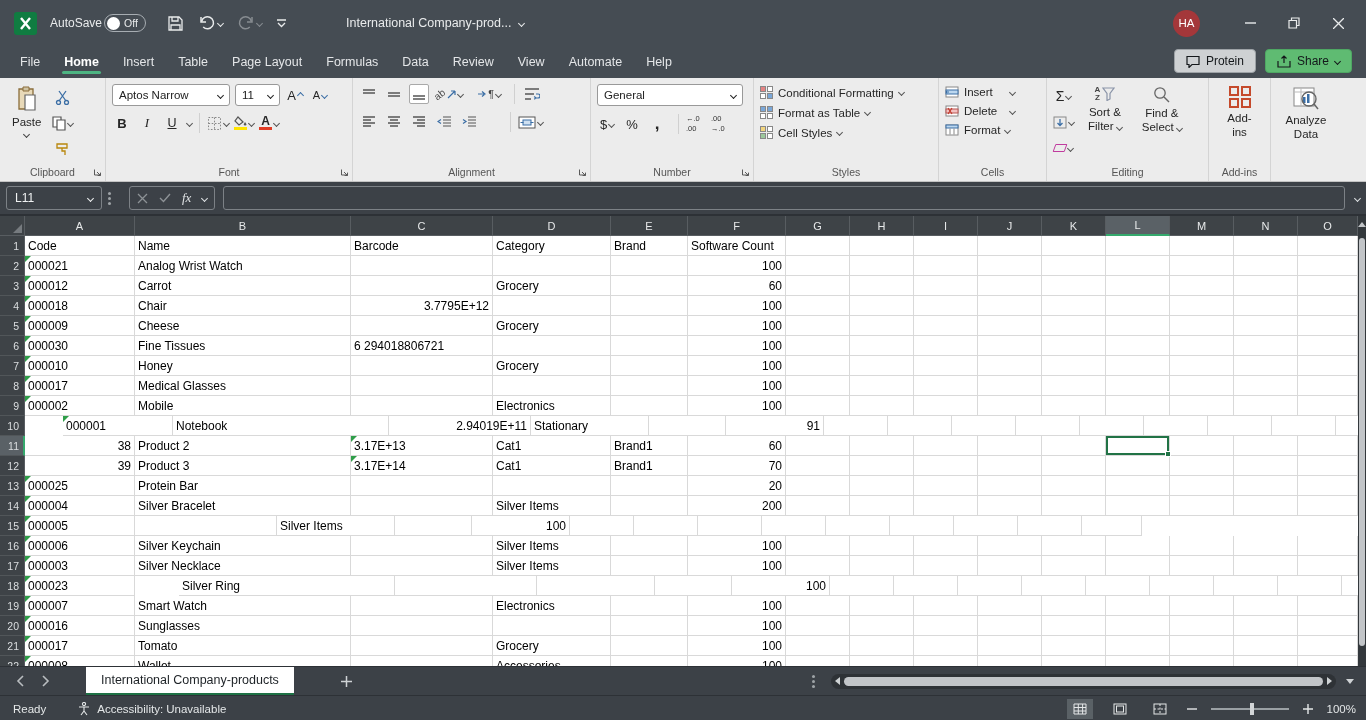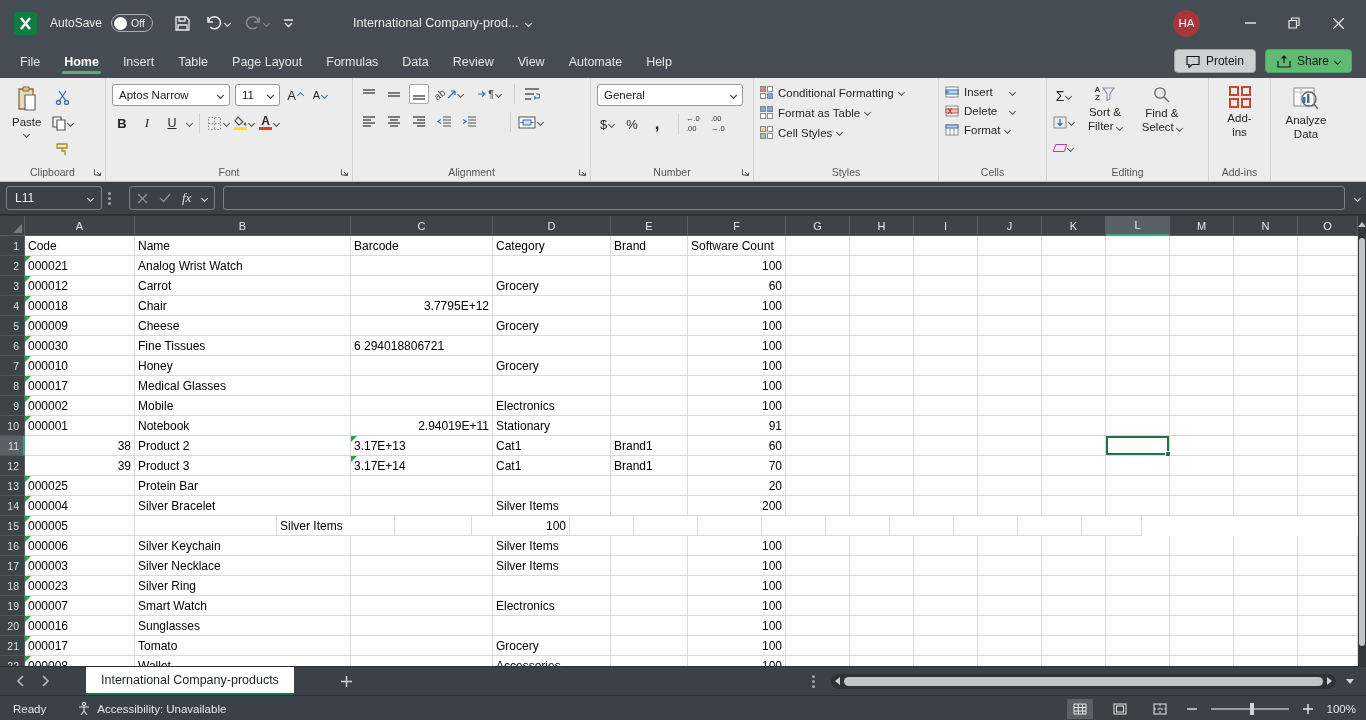--- a/index.html
+++ b/index.html
@@ -2,21 +2,21 @@
 <html><head>
 <meta charset="utf-8">
 <style>
   * { margin:0; padding:0; box-sizing:border-box; }
   html,body { width:1366px; height:720px; overflow:hidden; font-family:"Liberation Sans",sans-serif; background:#3c4147; }
   svg { display:block; }
 
   
   .titlebar { height:46px; background:#454c53; display:flex; align-items:center; position:relative; color:#e9ebec; }
   .xlogo { width:23px; height:23px; background:#107c41; border-radius:3px; margin:0 13px 0 14px; display:flex; align-items:center; justify-content:center; }
-  .autosave { font-size:12px; margin-right:9px; }
+  .autosave { font-size:12px; margin-right:2px; }
   .toggle { width:42px; height:18px; border:1px solid #a7adb2; border-radius:10px; display:flex; align-items:center; padding:1px 5px 1px 2px; gap:4px; margin-right:14px; cursor:default; }
   .knob { width:13px; height:13px; border-radius:50%; background:#fff; }
   .toggle-state { font-size:10.5px; color:#e9ebec; }
   .tb-ico { margin:0 7px; display:flex; align-items:center; gap:2px; }
   .chev { width:5px; height:5px; border-right:1.3px solid currentColor; border-bottom:1.3px solid currentColor; transform:rotate(45deg); display:inline-block; }
   .chev.up { transform:rotate(-135deg); }
   .doc-title { font-size:12.5px; margin-left:52px; display:flex; align-items:center; gap:8px; white-space:nowrap; }
   .searchbox { position:absolute; left:516px; top:8px; width:368px; height:29px; }
   .searchbox input { width:100%; height:100%; background:#aaadb0; border:1px solid #8b8e91; border-radius:2px; padding-left:32px; font-size:12.5px; color:#2f3337; font-family:"Liberation Sans",sans-serif; outline:none; }
   .searchbox input::placeholder { color:#3a3f44; }
@@ -771,21 +771,21 @@
         <div class="g-cell" style="width: 64px; min-width: 64px;"></div>
         <div class="g-cell" style="width: 64px; min-width: 64px;"></div>
         <div class="g-cell" style="width: 64px; min-width: 64px;"></div>
         <div class="g-cell" style="width: 64px; min-width: 64px;"></div>
         <div class="g-cell" style="width: 64px; min-width: 64px;"></div>
         <div class="g-cell" style="width: 64px; min-width: 64px;"></div>
         <div class="g-cell" style="width: 60px; min-width: 60px;"></div>
       </div>
       <div class="g-row">
         <div class="g-rowhead">10</div>
-        <div class="g-cell tri" style="width: 110px; min-width: 110px;">000001</div>
+        <div class="g-cell tri" style="width: 110px; min-width: 110px; margin-left: 38px;">000001</div>
         <div class="g-cell" style="width: 216px; min-width: 216px;">Notebook</div>
         <div class="g-cell r" style="width: 142px; min-width: 142px;">2.94019E+11</div>
         <div class="g-cell" style="width: 118px; min-width: 118px;">Stationary</div>
         <div class="g-cell" style="width: 77px; min-width: 77px;"></div>
         <div class="g-cell r" style="width: 98px; min-width: 98px;">91</div>
         <div class="g-cell" style="width: 64px; min-width: 64px;"></div>
         <div class="g-cell" style="width: 64px; min-width: 64px;"></div>
         <div class="g-cell" style="width: 64px; min-width: 64px;"></div>
         <div class="g-cell" style="width: 64px; min-width: 64px;"></div>
         <div class="g-cell" style="width: 64px; min-width: 64px;"></div>
@@ -917,21 +917,21 @@
         <div class="g-cell" style="width: 64px; min-width: 64px;"></div>
         <div class="g-cell" style="width: 64px; min-width: 64px;"></div>
         <div class="g-cell" style="width: 64px; min-width: 64px;"></div>
         <div class="g-cell" style="width: 64px; min-width: 64px;"></div>
         <div class="g-cell" style="width: 64px; min-width: 64px;"></div>
         <div class="g-cell" style="width: 60px; min-width: 60px;"></div>
       </div>
       <div class="g-row">
         <div class="g-rowhead">18</div>
         <div class="g-cell tri" style="width: 110px; min-width: 110px;">000023</div>
-        <div class="g-cell" style="width: 216px; min-width: 216px;">Silver Ring</div>
+        <div class="g-cell" style="width: 216px; min-width: 216px; margin-left: 44px;">Silver Ring</div>
         <div class="g-cell" style="width: 142px; min-width: 142px;"></div>
         <div class="g-cell" style="width: 118px; min-width: 118px;"></div>
         <div class="g-cell" style="width: 77px; min-width: 77px;"></div>
         <div class="g-cell r" style="width: 98px; min-width: 98px;">100</div>
         <div class="g-cell" style="width: 64px; min-width: 64px;"></div>
         <div class="g-cell" style="width: 64px; min-width: 64px;"></div>
         <div class="g-cell" style="width: 64px; min-width: 64px;"></div>
         <div class="g-cell" style="width: 64px; min-width: 64px;"></div>
         <div class="g-cell" style="width: 64px; min-width: 64px;"></div>
         <div class="g-cell" style="width: 64px; min-width: 64px;"></div>

